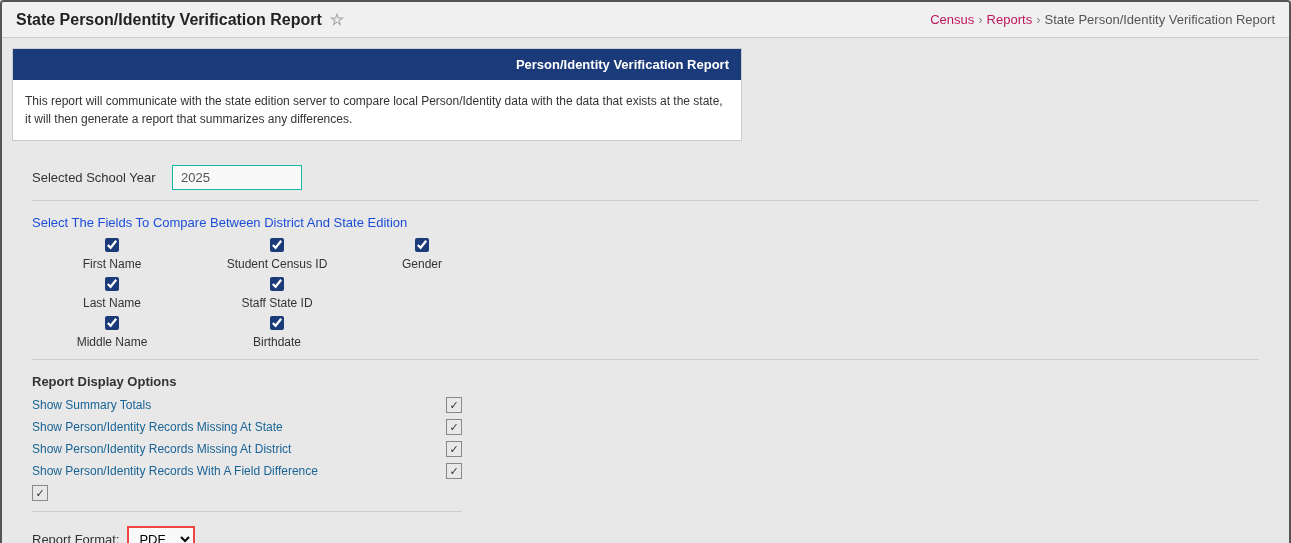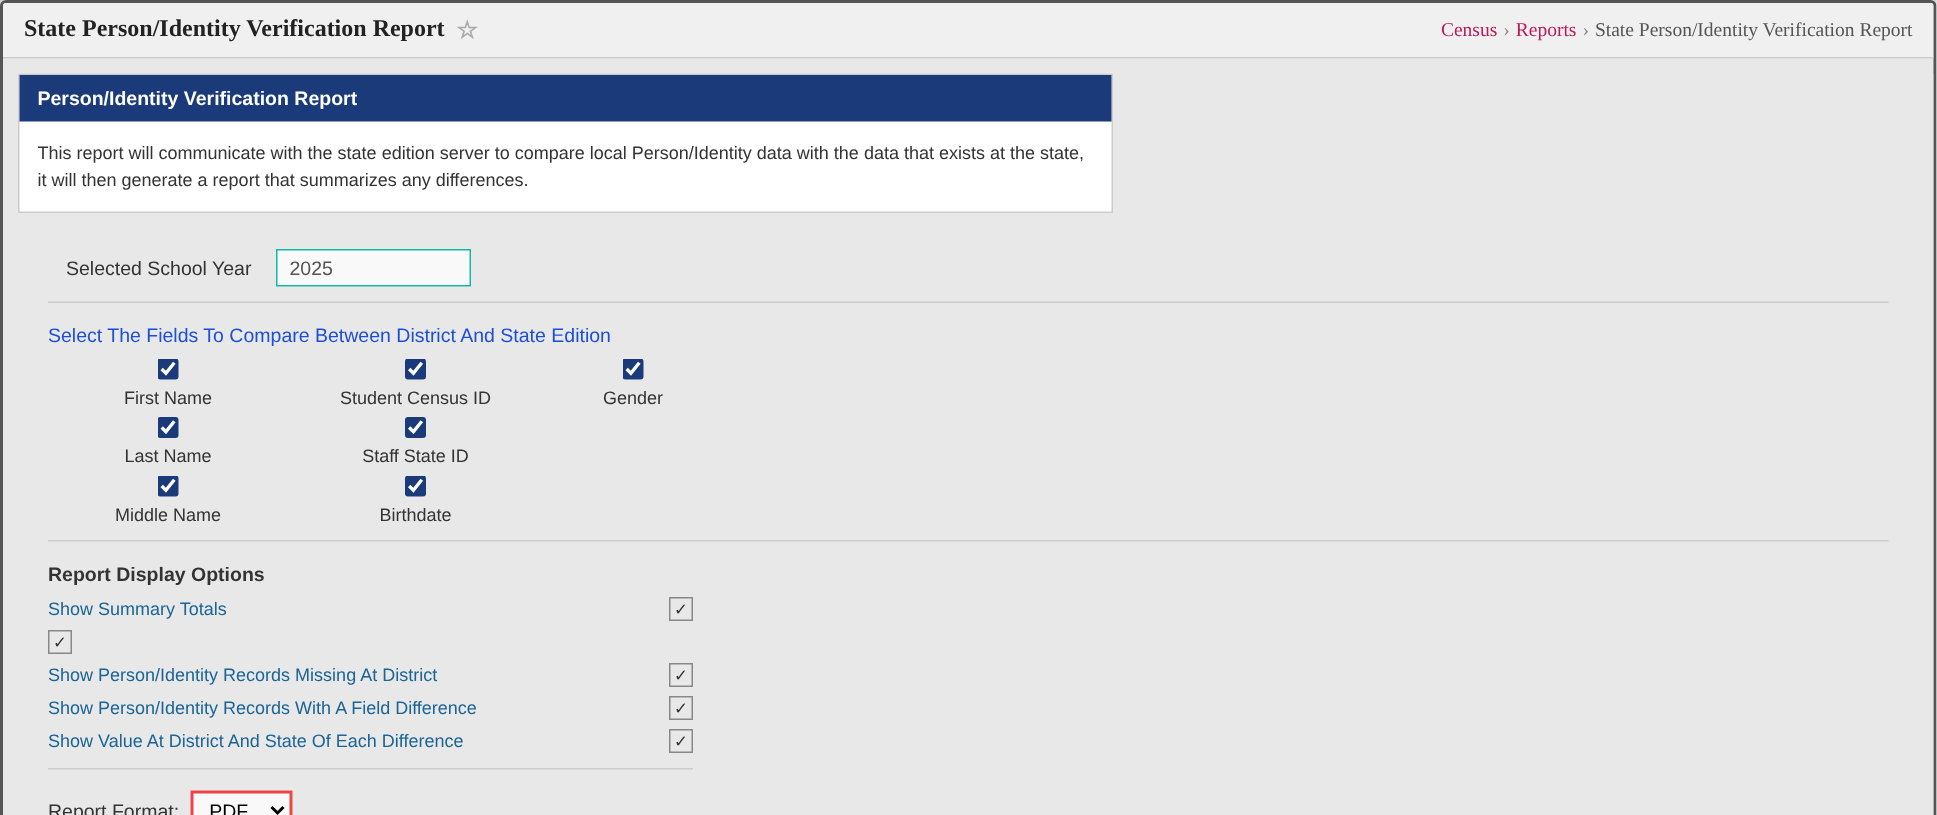--- a/index.html
+++ b/index.html
@@ -17,21 +17,20 @@
       border-radius: 4px;
       overflow: hidden;
     }
     .title-bar {
       background: #f0f0f0;
       padding: 8px 14px;
       display: flex;
       align-items: center;
       justify-content: space-between;
       border-bottom: 1px solid #ccc;
-      font-family: Liberation Serif, serif;
     }
     .title-bar-left {
       display: flex;
       align-items: center;
       gap: 8px;
       font-size: 16px;
       font-weight: bold;
       color: #222;
     }
     .star-icon {
@@ -62,20 +61,21 @@
       border: 1px solid #ccc;
       margin: 10px;
       width: 730px;
     }
     .report-panel-header {
       background: #1a3a7a;
       color: #fff;
       padding: 8px 12px;
       font-weight: bold;
       font-size: 13px;
+      text-align: right;
     }
     .report-panel-body {
       padding: 12px;
       font-size: 12px;
       color: #333;
       line-height: 1.5;
     }
     .form-section {
       padding: 14px 30px;
     }
@@ -83,21 +83,20 @@
       display: flex;
       align-items: center;
       margin-bottom: 14px;
       padding-bottom: 10px;
       border-bottom: 1px solid #ccc;
     }
     .form-row-label {
       width: 140px;
       color: #333;
       font-size: 13px;
-      margin-left: 12px;
     }
     .form-row-input input[type="text"] {
       border: 1px solid #14b8a6;
       padding: 4px 8px;
       font-size: 13px;
       color: #555;
       width: 130px;
       background: #f9f9f9;
     }
     .fields-section {
@@ -282,32 +281,32 @@
 
       
       <div class="display-options-section">
         <div class="display-options-title">Report Display Options</div>
 
         <div class="display-option-row">
           <span class="display-option-label">Show Summary Totals</span>
           <div class="display-option-check"></div>
         </div>
         <div class="display-option-row">
+          <span class="display-option-label">Show Person/Identity Records Missing At State</span>
           <div class="display-option-check"></div>
         </div>
         <div class="display-option-row">
           <span class="display-option-label">Show Person/Identity Records Missing At District</span>
           <div class="display-option-check"></div>
         </div>
         <div class="display-option-row">
           <span class="display-option-label">Show Person/Identity Records With A Field Difference</span>
           <div class="display-option-check"></div>
         </div>
         <div class="display-option-row">
-          <span class="display-option-label">Show Value At District And State Of Each Difference</span>
           <div class="display-option-check"></div>
         </div>
       </div>
 
       <hr class="last-divider">
 
       
       <div class="format-row">
         <span class="format-label">Report Format:</span>
         <select class="format-select">

